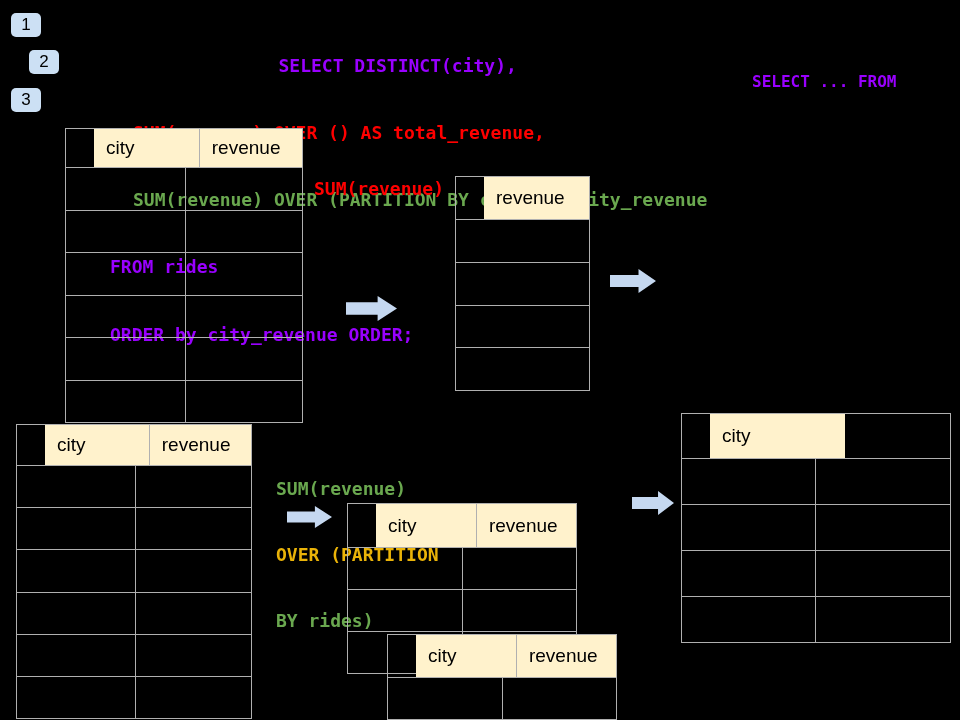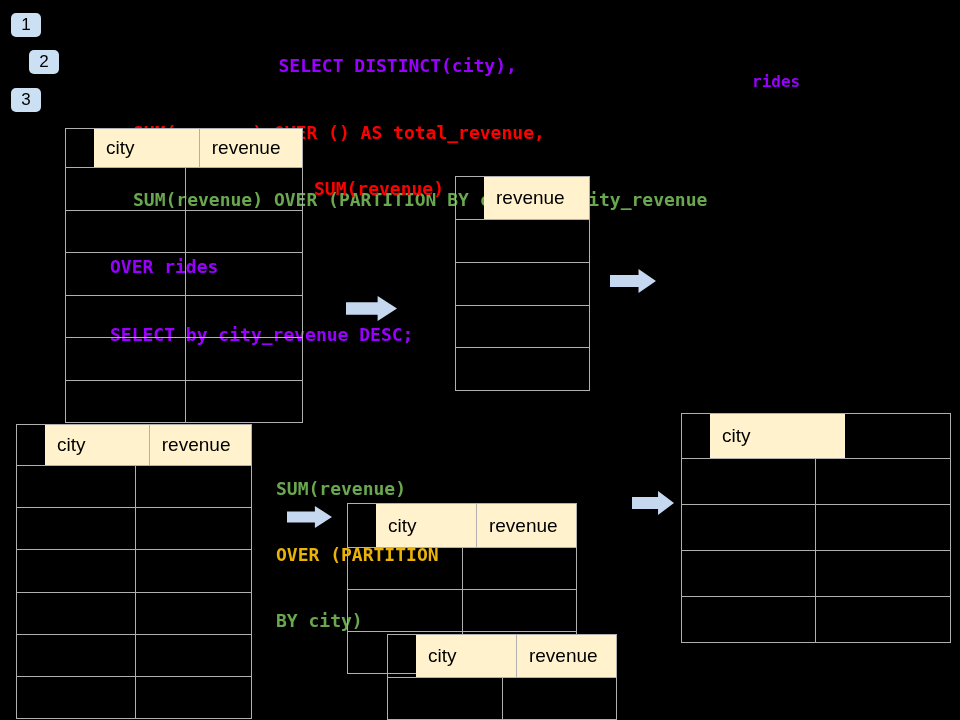--- a/index.html
+++ b/index.html
@@ -43,36 +43,36 @@
 <div class="stage">
 
   <div class="badge" style="left:11px;top:13px;">1</div>
   <div class="badge" style="left:29px;top:50px;">2</div>
   <div class="badge" style="left:11px;top:88px;">3</div>
 
   <div class="code-block mono">
     <div style="color: rgb(153, 0, 255); text-align: center;">SELECT DISTINCT(city),</div>
     <div style="padding-left: 45px; color: rgb(255, 0, 0);">SUM(revenue) OVER () AS total_revenue,</div>
     <div style="padding-left: 45px; color: rgb(106, 168, 79);">SUM(revenue) OVER (PARTITION BY city) as city_revenue</div>
-    <div style="padding-left: 22px; color: rgb(153, 0, 255);">OVER rides</div>
-    <div style="padding-left: 22px; color: rgb(153, 0, 255);">SELECT by city_revenue DESC;</div>
+    <div style="padding-left: 22px; color: rgb(153, 0, 255);">FROM rides</div>
+    <div style="padding-left: 22px; color: rgb(153, 0, 255);">ORDER by city_revenue ORDER;</div>
   </div>
 
   <div class="side-snippet mono">
-    <div style="color: rgb(153, 0, 255);">rides</div>
+    <div style="color: rgb(153, 0, 255);">SELECT ... FROM</div>
   </div>
 
   <div class="annotation mono" style="left:314px;top:134px;">
     <div style="color: rgb(255, 0, 0);">SUM(revenue)</div>
   </div>
 
   <div class="annotation mono" style="left:276px;top:434px;">
     <div style="color: rgb(106, 168, 79);">SUM(revenue)</div>
     <div style="color: #eab308;">OVER (PARTITION</div>
-    <div style="color: rgb(106, 168, 79);">BY city)</div>
+    <div style="color: rgb(106, 168, 79);">BY rides)</div>
   </div>
 
   <div class="ptable" style="left:65px;top:128px;width:238px;--hh:38px;--rh:41.5px;">
       <div class="t-head">
         <div class="t-hcell" style="width: 121px;">city</div>
         <div class="t-hcell" style="width: 117px;">revenue</div>
       </div>
       <div class="t-row">
         <div class="t-cell" style="width: 121px;"></div>
         <div class="t-cell" style="width: 117px;"></div>

